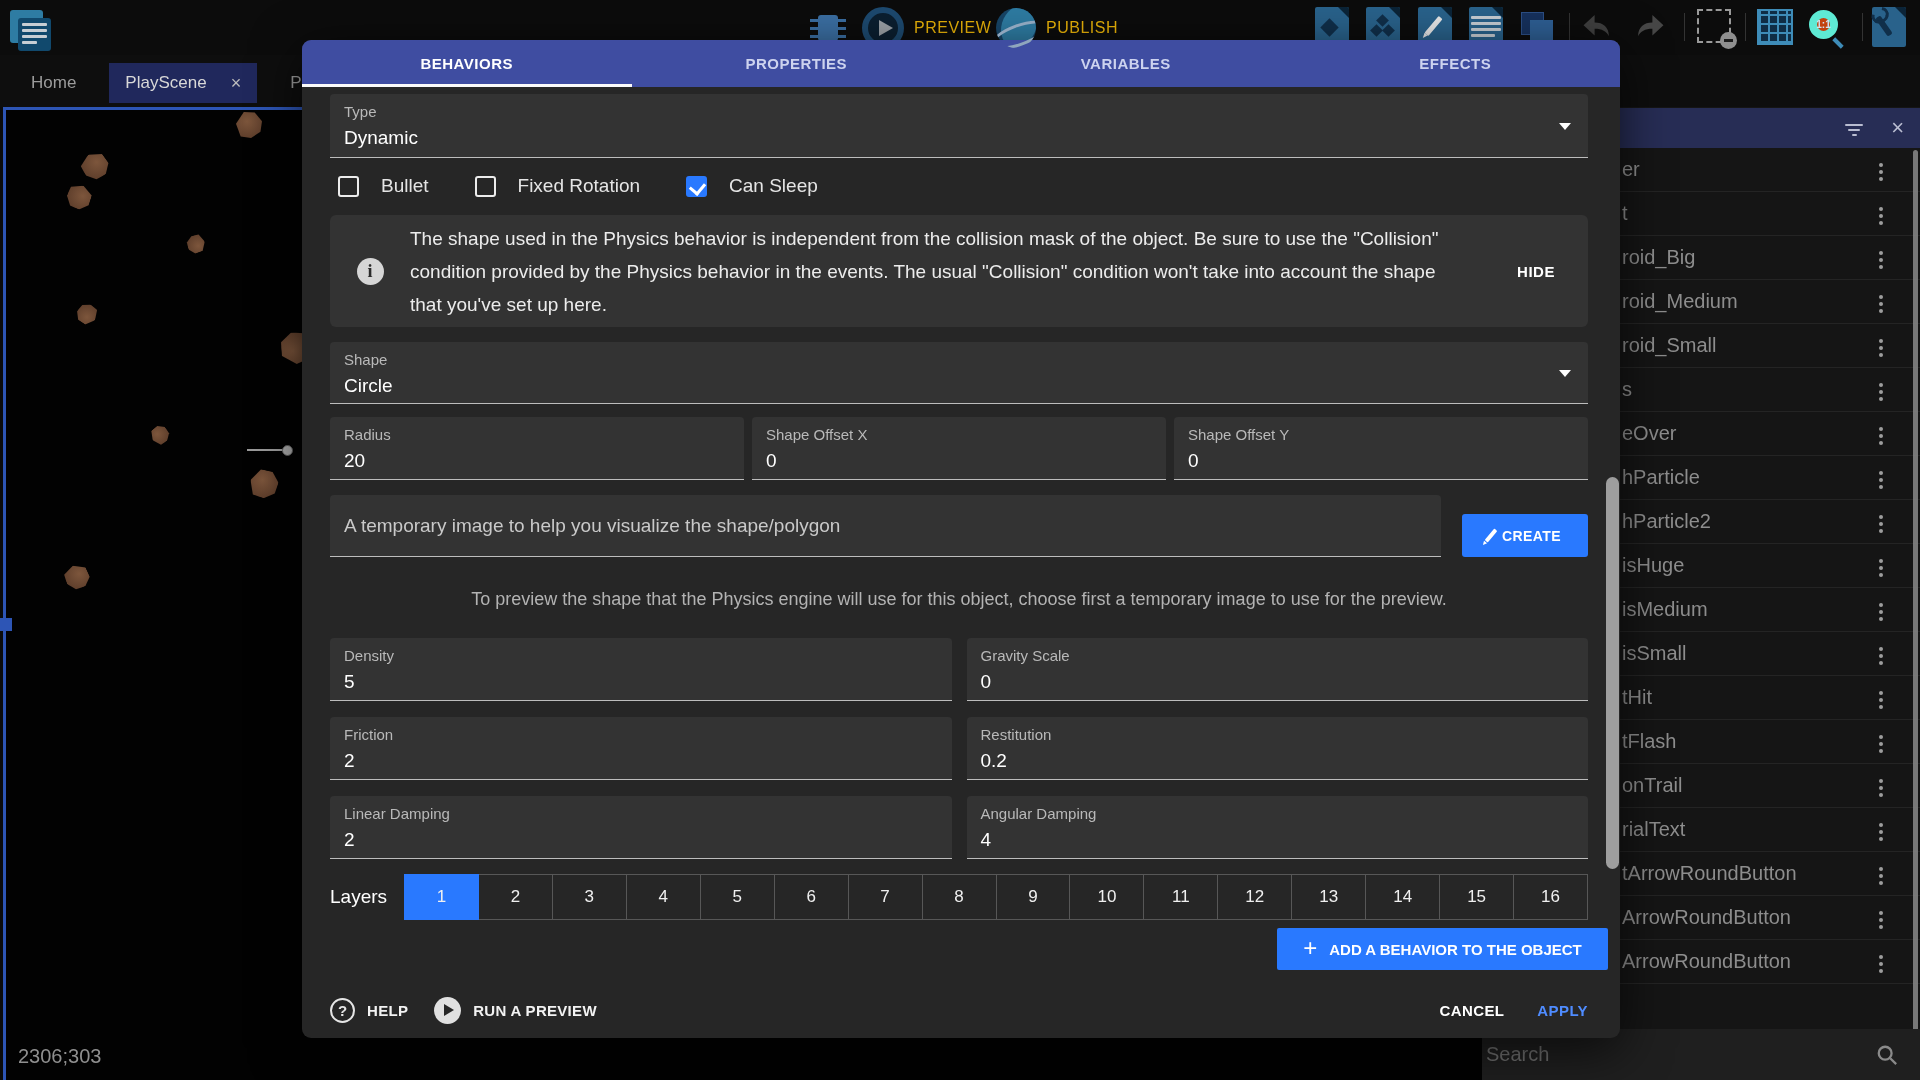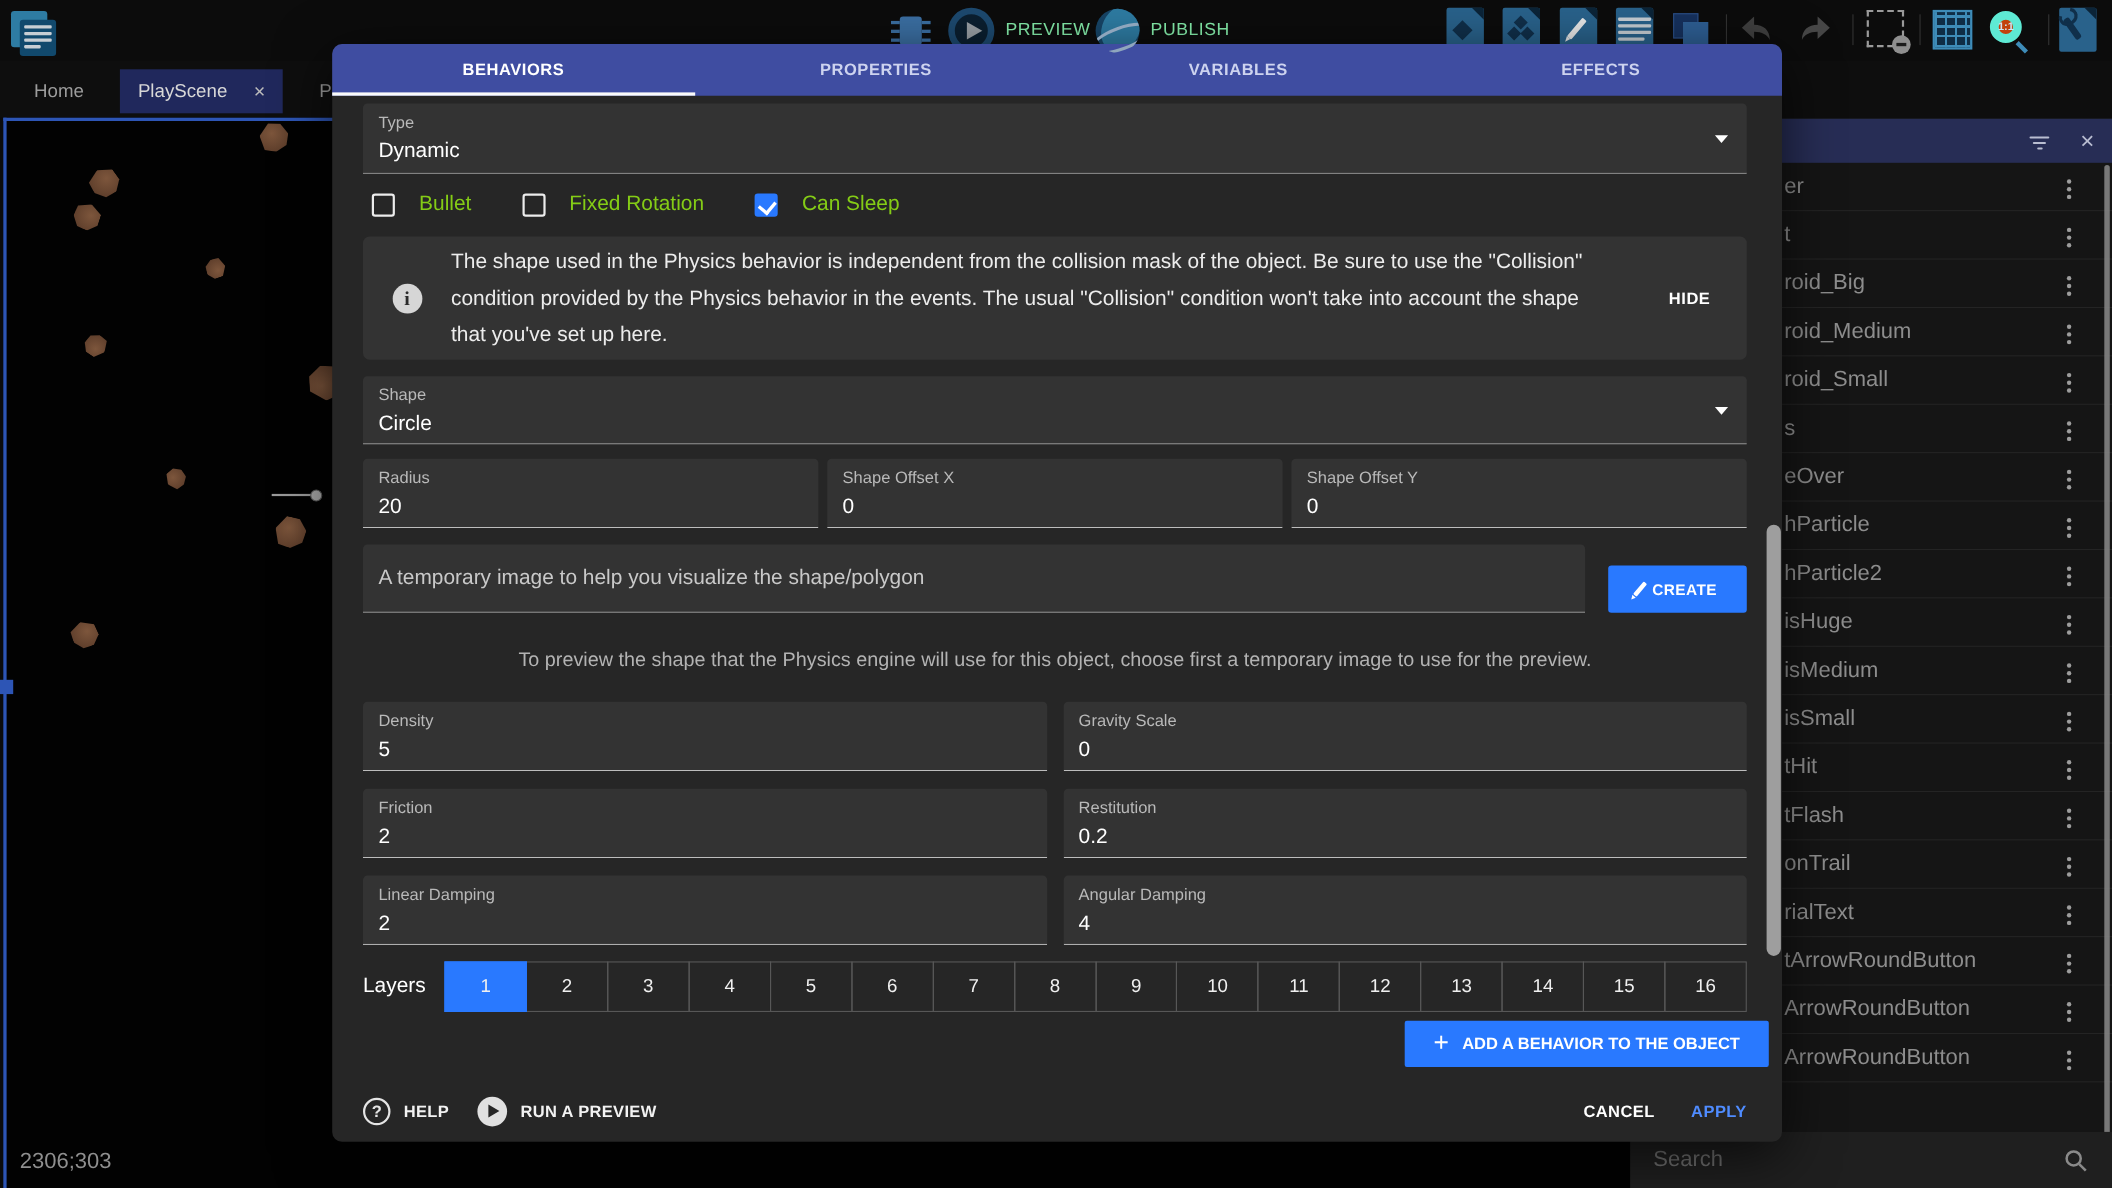--- a/index.html
+++ b/index.html
@@ -5,21 +5,21 @@
   *{margin:0;padding:0;box-sizing:border-box}
   html,body{width:1920px;height:1080px}
   body{position:relative;background:#0b0b0b;font-family:"Liberation Sans",sans-serif;overflow:hidden;color:#fff}
 
   
   #topbar{position:absolute;top:0;left:0;width:1920px;height:55px;background:#0c0c0c}
   .pm-icon{position:absolute;left:10px;top:10px;width:46px;height:44px;cursor:pointer}
   .pm-back{position:absolute;left:0;top:0;width:33px;height:33px;background:#2e7ca3;border-radius:3px}
   .pm-front{position:absolute;left:8px;top:8px;width:33px;height:33px;background:#11496d;border-radius:3px;padding:5px 4px}
   .pm-front i{display:block;height:3px;background:#c7ced4;margin-bottom:3px;border-radius:1px}
-  .tb-label{font-size:16px;color:#86efac;letter-spacing:.5px}
+  .tb-label{font-size:16px;color:#eab308;letter-spacing:.5px}
   .tb-btn{position:absolute;top:0;height:55px;display:flex;align-items:center;gap:10px;cursor:pointer}
   .play-ring{width:42px;height:42px;border-radius:50%;border:6px solid #1d4a70;background:#0b1f30;position:relative}
   .play-ring::after{content:"";position:absolute;left:11px;top:7px;border-left:14px solid #9aa0a6;border-top:8px solid transparent;border-bottom:8px solid transparent}
   .globe{width:40px;height:40px;border-radius:50%;background:#174567;position:relative;overflow:hidden}
   .globe::after{content:"";position:absolute;left:6px;top:-4px;width:34px;height:44px;border-radius:50%;background:#2e7ca3;transform:rotate(25deg)}
   .globe::before{content:"";position:absolute;z-index:2;left:-6px;top:16px;width:52px;height:16px;border:3px solid #8fa6bd;border-radius:50%;transform:rotate(-20deg)}
   .dbg{position:absolute;left:808px;top:8px;width:40px;height:40px}
   .dbg .chip{position:absolute;left:10px;top:7px;width:20px;height:26px;background:#3b6fa3;border-radius:3px}
   .dbg i{position:absolute;width:8px;height:3px;background:#3b6fa3}
   .ticon{position:absolute;top:7px;width:40px;height:40px;cursor:pointer}
@@ -62,21 +62,21 @@
   
   #sidebar{position:absolute;left:1482px;top:107px;width:438px;height:973px;background:#151515}
   #sb-header{position:absolute;left:0;top:1px;width:438px;height:40px;background:#272d55;display:flex;align-items:center;justify-content:flex-end;gap:27px;padding-right:16px}
   .filter-ic i{display:block;height:2px;background:#b9bdd1;margin:3px auto 0;border-radius:1px}
   .filter-ic{width:20px;cursor:pointer}
   .close-ic{font-size:22px;color:#b9bdd1;cursor:pointer;line-height:18px}
   #sb-list{position:absolute;left:0;top:41px;width:438px}
   .srow{height:44px;border-bottom:1px solid #242424;position:relative;display:flex;align-items:center;padding-left:140px;font-size:20px;color:#8d8d8d;cursor:pointer}
   .kebab{position:absolute;right:37px;top:15px;width:4px;height:4px;border-radius:50%;background:#9d9d9d;box-shadow:0 7px 0 #9d9d9d,0 14px 0 #9d9d9d;cursor:pointer}
   #sb-search{position:absolute;left:0;bottom:0;width:438px;height:51px;background:#1f1f1f;display:flex;align-items:center}
-  #sb-search input{flex:1;background:transparent;border:none;outline:none;font-size:20px;color:#9a9a9a;padding-left:21px;font-family:inherit}
+  #sb-search input{flex:1;background:transparent;border:none;outline:none;font-size:20px;color:#9a9a9a;padding-left:4px;font-family:inherit}
   #sb-search input::placeholder{color:#6f6f6f}
   #sb-search svg{margin-right:22px}
   #sb-scroll{position:absolute;right:2px;top:43px;width:5px;height:885px;background:#8a8a8a;border-radius:3px;opacity:.85}
 
   
   #dialog{position:absolute;left:302px;top:40px;width:1318px;height:998px;background:#262626;border-radius:9px;box-shadow:0 12px 50px rgba(0,0,0,.65)}
   #dlg-tabs{display:flex;height:47px;background:#3f4da1;border-radius:9px 9px 0 0}
   .dlg-tab{flex:1;display:flex;align-items:center;justify-content:center;font-size:15px;font-weight:bold;letter-spacing:.5px;color:#cdd3ef;position:relative;cursor:pointer}
   .dlg-tab.active{color:#fff}
   .dlg-tab.active::after{content:"";position:absolute;left:0;right:0;bottom:0;height:3px;background:#fafafa}
@@ -84,21 +84,21 @@
   .field{background:#333;border-radius:4px 4px 0 0;border-bottom:1px solid #bdbdbd;padding:9px 0 0 14px;position:relative;cursor:text}
   .field .lbl{font-size:15px;color:#b9b9b9}
   .field .val{font-size:19px;color:#fff;margin-top:7px}
   .caret{position:absolute;right:17px;top:50%;margin-top:-3px;border-left:6px solid transparent;border-right:6px solid transparent;border-top:7px solid #fff}
   #type-field{margin-top:7px;height:64px}
   #checkrow{margin-top:16px;height:24px;display:flex;align-items:center;gap:46px;padding-left:8px}
   .cbgroup{display:flex;align-items:center;gap:22px;cursor:pointer}
   .cb{width:21px;height:21px;border:2px solid #ececec;border-radius:3px;position:relative}
   .cb.checked{background:#2979ff;border-color:#2979ff}
   .cb.checked::after{content:"";position:absolute;left:4px;top:2px;width:8px;height:11px;border:solid #fff;border-width:0 3px 3px 0;transform:rotate(40deg)}
-  .cbl{font-size:19px;color:#84cc16}
+  .cbl{font-size:19px;color:#e5e5e5}
   #infobox{margin-top:17px;height:112px;background:#333;border-radius:6px;display:flex;align-items:center}
   .info-ic{width:80px;display:flex;justify-content:center}
   .info-ic div{width:27px;height:27px;border-radius:50%;background:#d6d6d6;color:#2b2b2b;font-family:"Liberation Serif",serif;font-weight:bold;font-size:18px;display:flex;align-items:center;justify-content:center}
   #info-text{flex:1;font-size:19px;line-height:33px;color:#ececec;padding-right:36px}
   #hide-btn{width:104px;text-align:center;font-size:15px;font-weight:bold;letter-spacing:.5px;color:#fff;cursor:pointer}
   #shape-field{margin-top:15px;height:62px}
   #shape-params{margin-top:13px;display:grid;grid-template-columns:1fr 1fr 1fr;gap:8px}
   #shape-params .field,.pgrid .field{height:63px}
   #temprow{margin-top:15px;display:flex;align-items:flex-end;gap:21px}
   #temp-field{flex:1;height:62px;display:flex;align-items:center;padding:0 0 0 14px}

